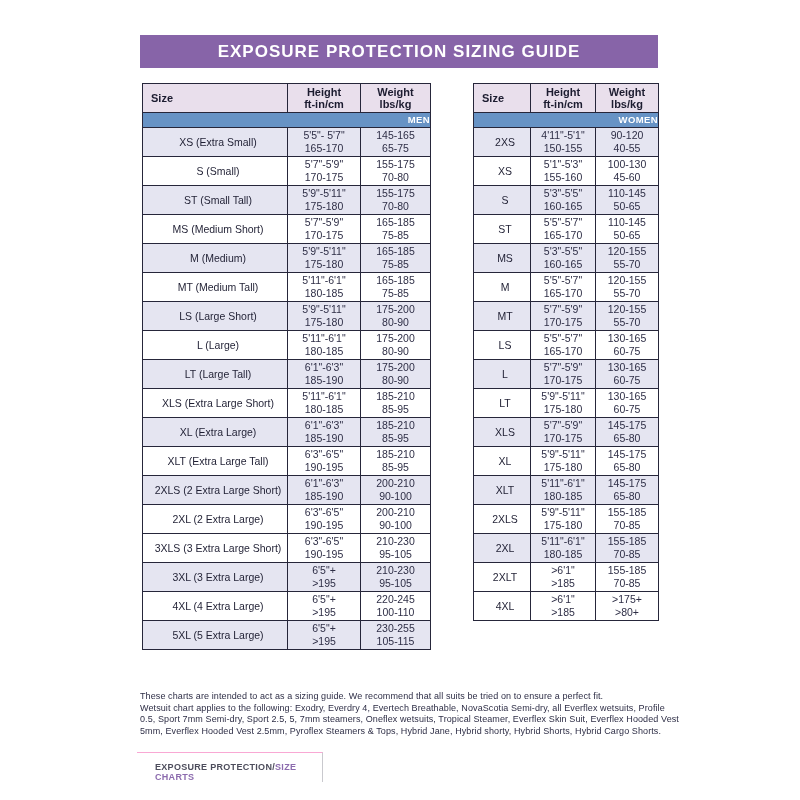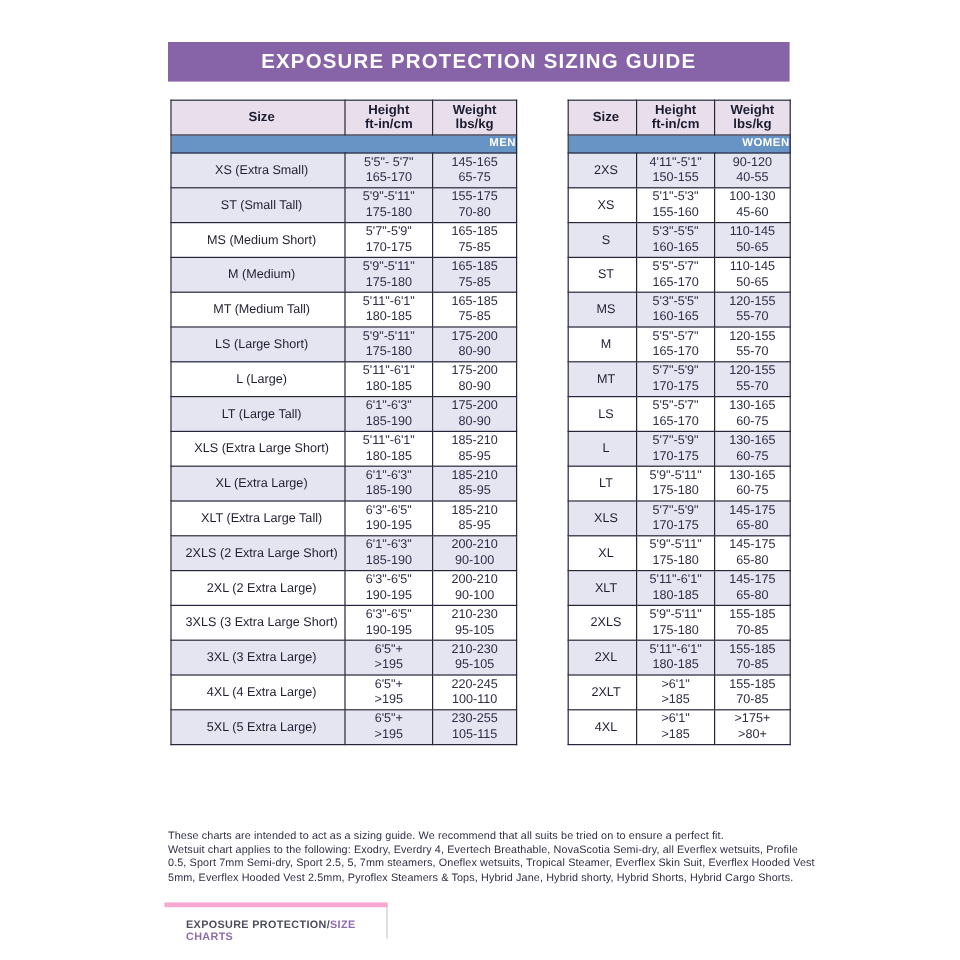--- a/index.html
+++ b/index.html
@@ -19,33 +19,33 @@
   .banner{position:absolute;left:140px;top:35px;width:518px;height:33px;
           background:var(--banner);color:#FFFFFF;display:flex;align-items:center;justify-content:center;
           font-size:17px;font-weight:bold;letter-spacing:1px;}
 
   table{border-collapse:collapse;table-layout:fixed;position:absolute;}
   .men-table{left:142px;top:83px;width:288px;}
   .women-table{left:473px;top:83px;width:185px;}
   th,td{border:1px solid var(--border);}
   th{background:var(--header-bg);color:#1C1C30;font-weight:bold;font-size:11px;
      text-align:center;white-space:pre-line;line-height:12px;height:26px;padding:2px;}
-  th.size-col{text-align:center;padding-left:8px;}
+  th.size-col{text-align:left;padding-left:8px;}
   td.band-cell{background:var(--band);color:#FFFFFF;font-weight:bold;font-size:9.5px;
      letter-spacing:0.4px;text-align:right;padding:2px 0 2px 6px;height:14px;line-height:10px;}
   td{font-size:10.5px;color:#2E2E46;text-align:center;white-space:pre-line;
      line-height:13px;height:28px;padding:1px 2px;}
   td.size-col{text-align:center;padding-left:8px;color:#1F1F33;}
   tr.alt td{background:var(--alt-row);}
 
   .footer-note{position:absolute;left:140px;top:691px;width:540px;
      font-size:9px;line-height:11.5px;color:#2E2E46;white-space:pre;letter-spacing:0.1px;}
 
   .bottom-tab{position:absolute;left:137px;top:752px;width:186px;height:30px;
-     border-top:4px solid #f9a8d4;border-right:1px solid #C9C9CE;
+     border-top:1px solid #f9a8d4;border-right:1px solid #C9C9CE;
      padding:9px 0 0 18px;font-size:9px;font-weight:bold;letter-spacing:0.3px;cursor:pointer;}
   .bottom-tab .tab-left{color:#4D4D5C;}
   .bottom-tab .tab-right{color:var(--accent);}
 </style>
 </head>
 <body>
 
 <div class="page">
 
   <div class="banner">
@@ -71,20 +71,27 @@
       </tr>
     </thead>
     <tbody>
         <tr class="alt">
           <td class="size-col">XS (Extra Small)</td>
           <td>5'5"- 5'7"
 165-170</td>
           <td>145-165
 65-75</td>
         </tr>
+        <tr>
+          <td class="size-col">S (Small)</td>
+          <td>5'7"-5'9"
+170-175</td>
+          <td>155-175
+70-80</td>
+        </tr>
         <tr class="alt">
           <td class="size-col">ST (Small Tall)</td>
           <td>5'9"-5'11"
 175-180</td>
           <td>155-175
 70-80</td>
         </tr>
         <tr>
           <td class="size-col">MS (Medium Short)</td>
           <td>5'7"-5'9"

